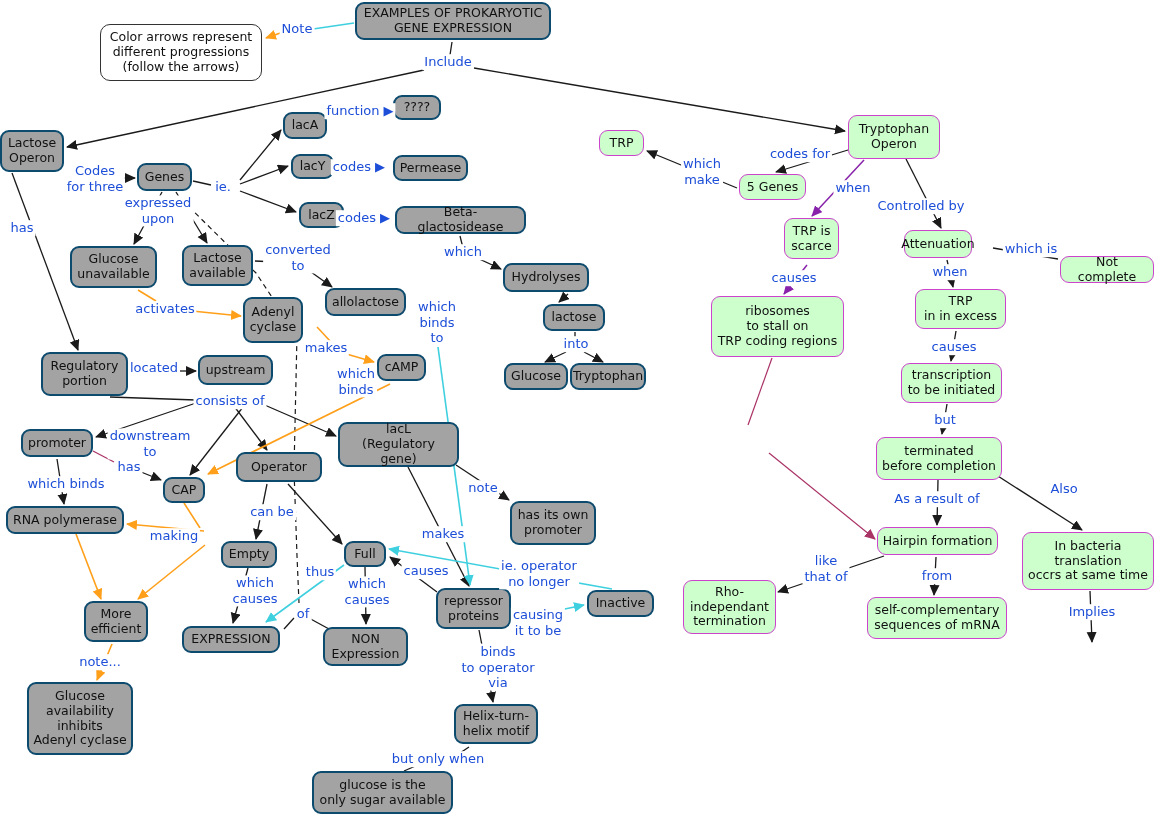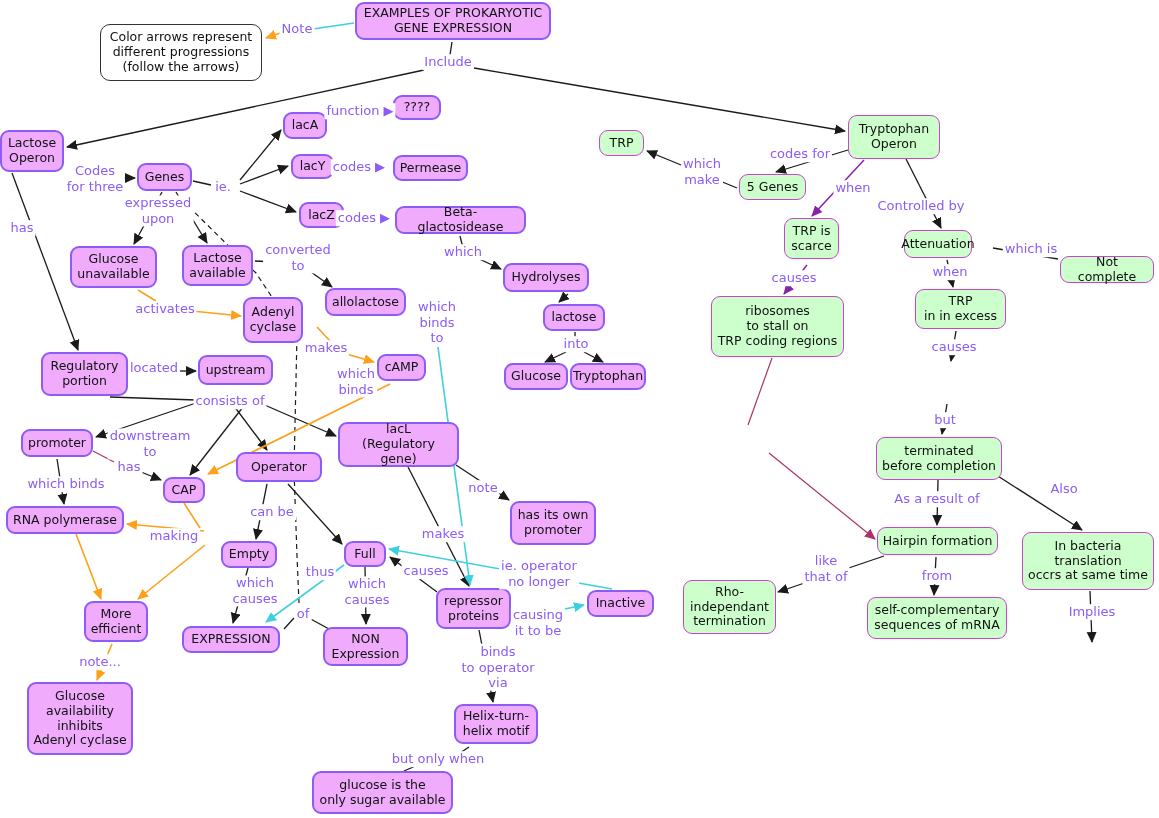--- a/index.html
+++ b/index.html
@@ -1,26 +1,26 @@
 <!DOCTYPE html>
 <html><head>
 <meta charset="utf-8">
 <style>
   html,body{margin:0;padding:0;background:#fff;}
   #map{position:relative;width:1159px;height:818px;background:#fff;
        font-family:"DejaVu Sans",sans-serif;overflow:hidden;}
   #edges{position:absolute;left:0;top:0;}
   .node{position:absolute;display:flex;align-items:center;justify-content:center;
         text-align:center;white-space:pre-line;line-height:1.18;font-size:12.5px;color:#111;
-        background:#f0abfc;border:2px solid #8b5cf6;border-radius:9px;
+        background:#a3a3a3;border:2px solid #0c4a6e;border-radius:9px;
         box-sizing:border-box;padding:1px 4px;}
   .green{background:#ccffcc;border:1.5px solid #cc44cc;}
   .white{background:#ffffff;border:1.5px solid #333;border-radius:10px;font-size:12.5px;}
   .lbl{position:absolute;transform:translate(-50%,-50%);text-align:center;
-       white-space:pre-line;font-size:13px;line-height:1.2;color:#8b5cf6;
+       white-space:pre-line;font-size:13px;line-height:1.2;color:#1d4ed8;
        background:#fff;padding:0 2px;}
   .eb{stroke:#1a1a1a;stroke-width:1.3;fill:none;}
   .ed{stroke:#1a1a1a;stroke-width:1.2;fill:none;stroke-dasharray:5 4;}
   .eo{stroke:#ff9f1a;stroke-width:1.6;fill:none;}
   .ec{stroke:#3fd0e0;stroke-width:1.6;fill:none;}
   .ep{stroke:#8822aa;stroke-width:1.5;fill:none;}
   .em{stroke:#aa3366;stroke-width:1.2;fill:none;}
 </style>
 </head>
 <body>
@@ -186,20 +186,22 @@
 <div class="node green" style="left:739px;top:174px;width:67px;height:26px">5 Genes</div>
 <div class="node green" style="left:784px;top:218px;width:55px;height:41px">TRP is
 scarce</div>
 <div class="node green" style="left:904px;top:230px;width:68px;height:28px">Attenuation</div>
 <div class="node green" style="left:1060px;top:256px;width:94px;height:27px">Not complete</div>
 <div class="node green" style="left:711px;top:296px;width:133px;height:61px">ribosomes
 to stall on
 TRP coding regions</div>
 <div class="node green" style="left:915px;top:289px;width:91px;height:40px">TRP
 in in excess</div>
+<div class="node green" style="left:901px;top:363px;width:101px;height:40px">transcription
+to be initiated</div>
 <div class="node green" style="left:876px;top:437px;width:126px;height:43px">terminated
 before completion</div>
 <div class="node green" style="left:877px;top:527px;width:121px;height:28px">Hairpin formation</div>
 <div class="node green" style="left:683px;top:580px;width:93px;height:54px">Rho-
 independant
 termination</div>
 <div class="node green" style="left:867px;top:597px;width:140px;height:42px">self-complementary
 sequences of mRNA</div>
 <div class="node green" style="left:1022px;top:532px;width:132px;height:58px">In bacteria
 translation

